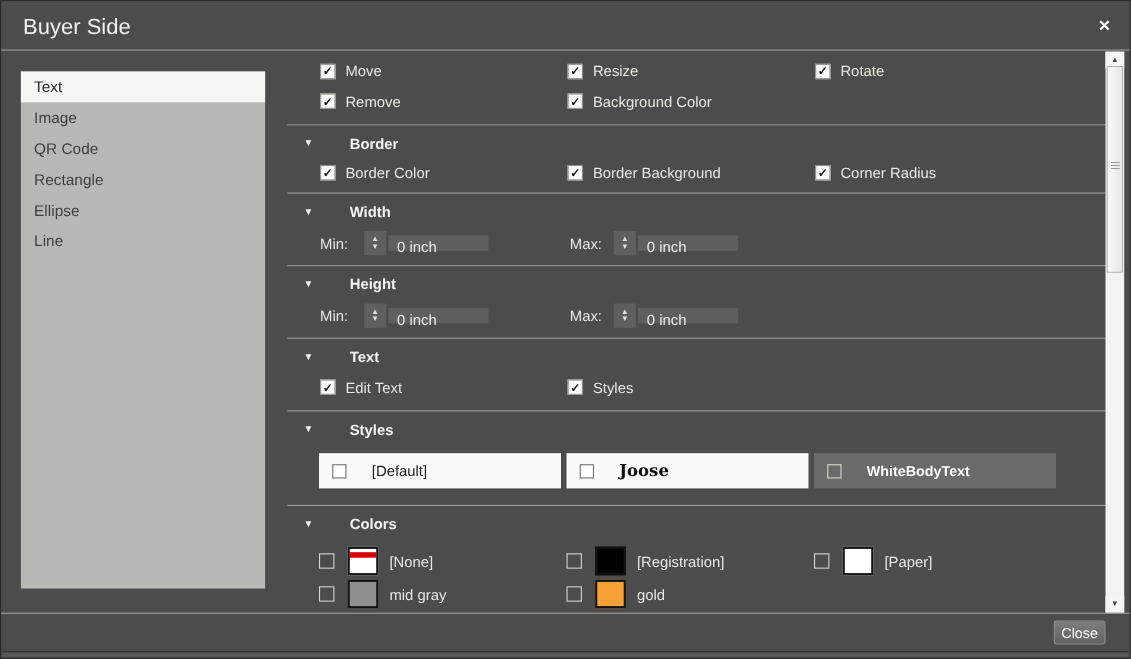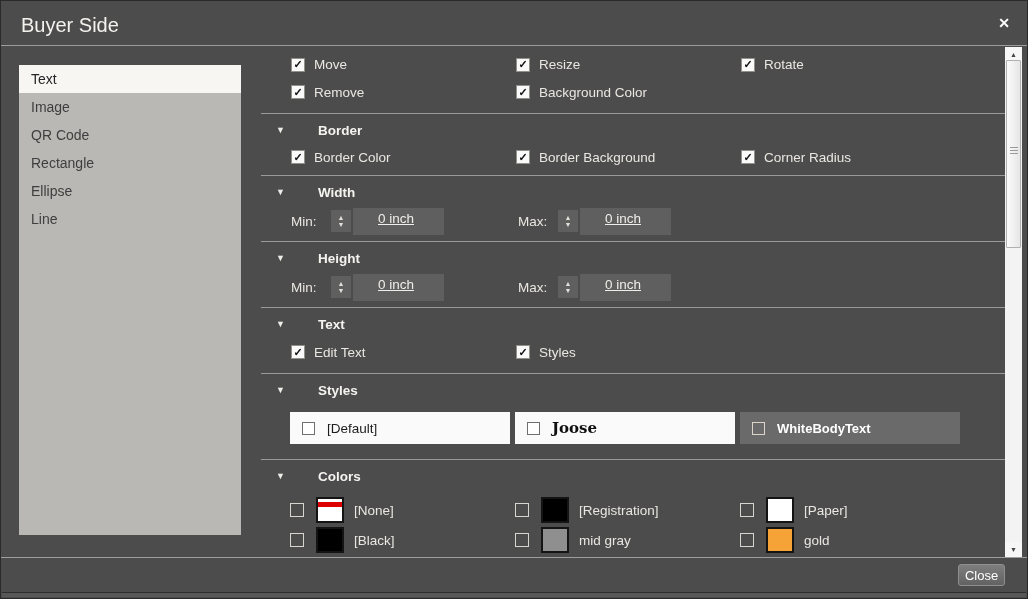--- a/index.html
+++ b/index.html
@@ -33,26 +33,26 @@
 
   .pt5 { padding-top:5px; } .mt3 { margin-top:3px; } .mt4 { margin-top:4px; } .mt6 { margin-top:6px; } .mt9 { margin-top:9px; } .mt10 { margin-top:10px; } .mt13 { margin-top:13px; } .mt15 { margin-top:15px; }
 
   
   .spin-row { display:flex; padding-left:30px; height:22px; }
   .spin-group { width:227px; display:flex; align-items:center; }
   .spin-label { width:30px; font-size:13.5px; color:#eae7e2; }
   .spinner { width:20px; height:22px; margin-left:10px; background:#5f5f5f; display:flex; flex-direction:column;
              align-items:center; justify-content:center; cursor:pointer; }
   .spin-arrow { font-size:7px; line-height:7px; color:#e3e0db; }
-  .spin-field { width:91px; height:27px; margin-left:2px; background:#5f5f5f; color:#f0eeea; font-size:13.5px;
-                line-height:22px; padding-left:25px; cursor:text;text-decoration:underline; }
+  .spin-field { width:91px; height:14px; margin-left:2px; background:#5f5f5f; color:#f0eeea; font-size:13.5px;
+                line-height:22px; padding-left:8px; cursor:text; }
 
   
   .styles-row { display:flex; padding-left:29px; gap:5px; height:32px; }
-  .style-item { width:220px; height:32px; display:flex; align-items:center; gap:12px; padding-left:12px; cursor:pointer; }
+  .style-item { width:220px; height:32px; display:flex; align-items:center; gap:23px; padding-left:12px; cursor:pointer; }
   .style-default, .style-joose { background:#fbfafa; }
   .style-white { background:#6a6a6a; }
   .cb-light { width:13px; height:13px; border:1px solid #6f6f6f; background:#ffffff; flex:none; cursor:pointer; }
   .style-white .cb-light { background:transparent; border-color:#dcd5ca; }
   .style-default-label { font-size:13.5px; color:#1c1c1c; }
   .style-joose-label { font-family:"DejaVu Serif",serif; font-weight:bold; font-size:15px; color:#0f0f0f; }
   .style-white-label { font-size:13px; font-weight:bold; color:#ffffff; }
 
   
   .colors-row { display:flex; padding-left:29px; height:30px; align-items:center; }
@@ -254,25 +254,20 @@
       </div>
       <div class="color-cell">
         <span class="cb"></span>
         <span class="swatch" style="background: rgb(255, 255, 255);"></span>
         <span class="color-label">[Paper]</span>
       </div>
     </div>
     <div class="colors-row">
       <div class="color-cell">
         <span class="cb"></span>
-        <span class="swatch" style="background: rgb(0, 0, 0);"></span>
-        <span class="color-label">[Black]</span>
-      </div>
-      <div class="color-cell">
-        <span class="cb"></span>
         <span class="swatch" style="background: rgb(143, 143, 143);"></span>
         <span class="color-label">mid gray</span>
       </div>
       <div class="color-cell">
         <span class="cb"></span>
         <span class="swatch" style="background: rgb(245, 162, 55);"></span>
         <span class="color-label">gold</span>
       </div>
     </div>
 

